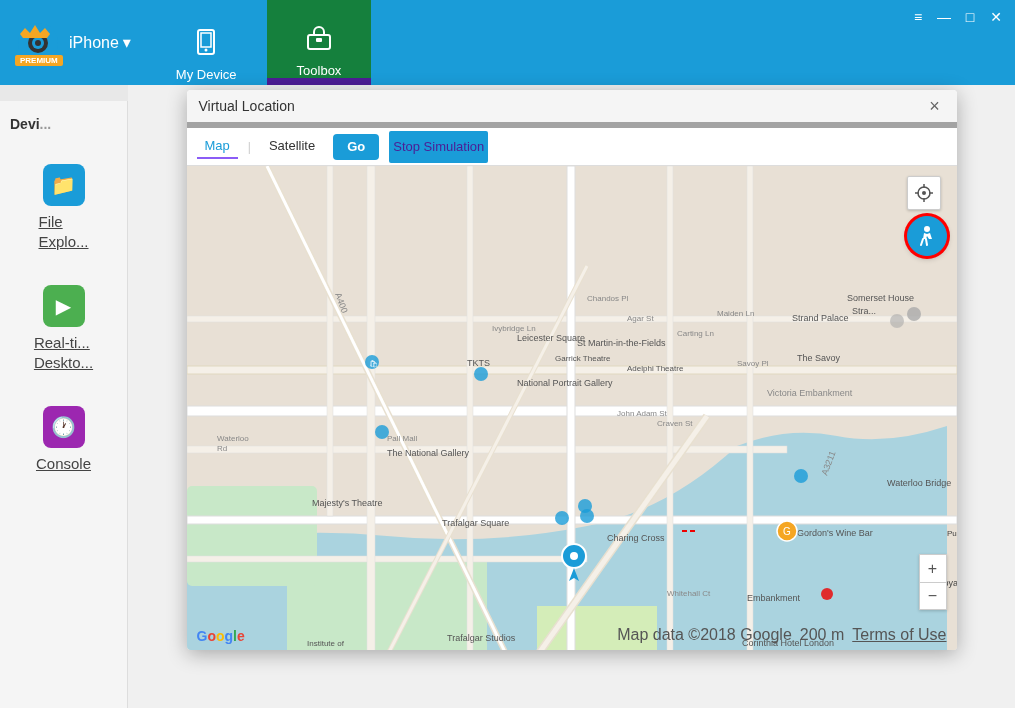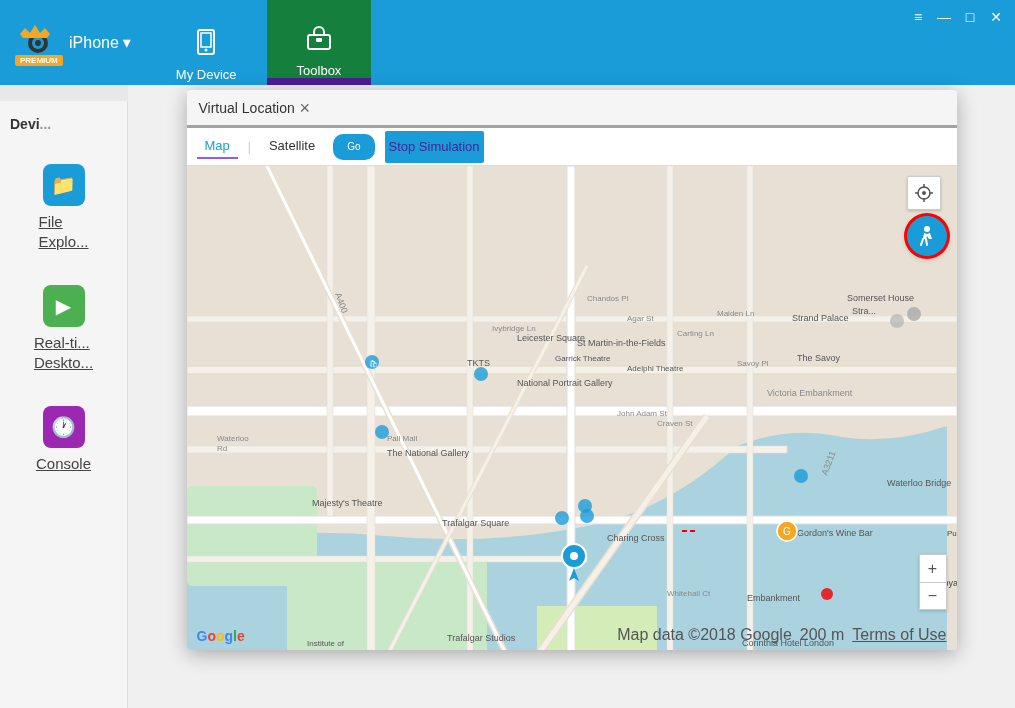--- a/index.html
+++ b/index.html
@@ -78,22 +78,22 @@
       display: flex; align-items: flex-start; justify-content: center;
       padding-top: 5px;
     }
     .modal {
       width: 770px; height: 560px;
       background: white; border-radius: 4px; box-shadow: 0 4px 20px rgba(0,0,0,0.3);
       display: flex; flex-direction: column; overflow: hidden;
       position: relative;
     }
     .modal-header {
-      height: 38px; background: #f5f5f5; border-bottom: 3px solid #a3a3a3;
-      display: flex; align-items: center; 
+      height: 38px; background: #f5f5f5; border-bottom: 6px solid #a3a3a3;
+      display: flex; align-items: center; justify-content: space-between;
       padding: 0 12px; flex-shrink: 0;
     }
     .modal-title { font-size: 14px; color: #333; font-weight: 500; }
     .modal-close {
       cursor: pointer; color: #666; font-size: 18px; line-height: 1;
       width: 20px; height: 20px; display: flex; align-items: center; justify-content: center;
     }
 
     
     .map-toolbar {
@@ -105,22 +105,22 @@
       border-bottom: 2px solid transparent;
     }
     .map-tab.active { border-bottom: 2px solid #8b5cf6; color: #1a9cd8; }
     .map-tab-sep { color: #ccc; font-size: 12px; }
     .map-search-input {
       flex: 1; height: 26px; border: 1px solid #ccc; border-radius: 2px;
       padding: 0 8px; font-size: 13px; color: #333; outline: none;
     }
     .map-go-btn {
       height: 26px; padding: 0 14px; background: #1a9cd8; color: white;
-      border: none; border-radius: 10px; font-size: 10px; cursor: pointer;
-      font-weight: 400;
+      border: none; border-radius: 4px; font-size: 13px; cursor: pointer;
+      font-weight: 700;
     }
     .map-stop-btn {
       height: 32px; padding: 0 4px; background: #1a9cd8; color: #4c1d95;
       border: none; border-radius: 2px; font-size: 13px; cursor: pointer;
       font-weight: 500; white-space: nowrap;
     }
 
     
     .map-area {
       flex: 1; position: relative; overflow: hidden; background: #e8e0d5;

